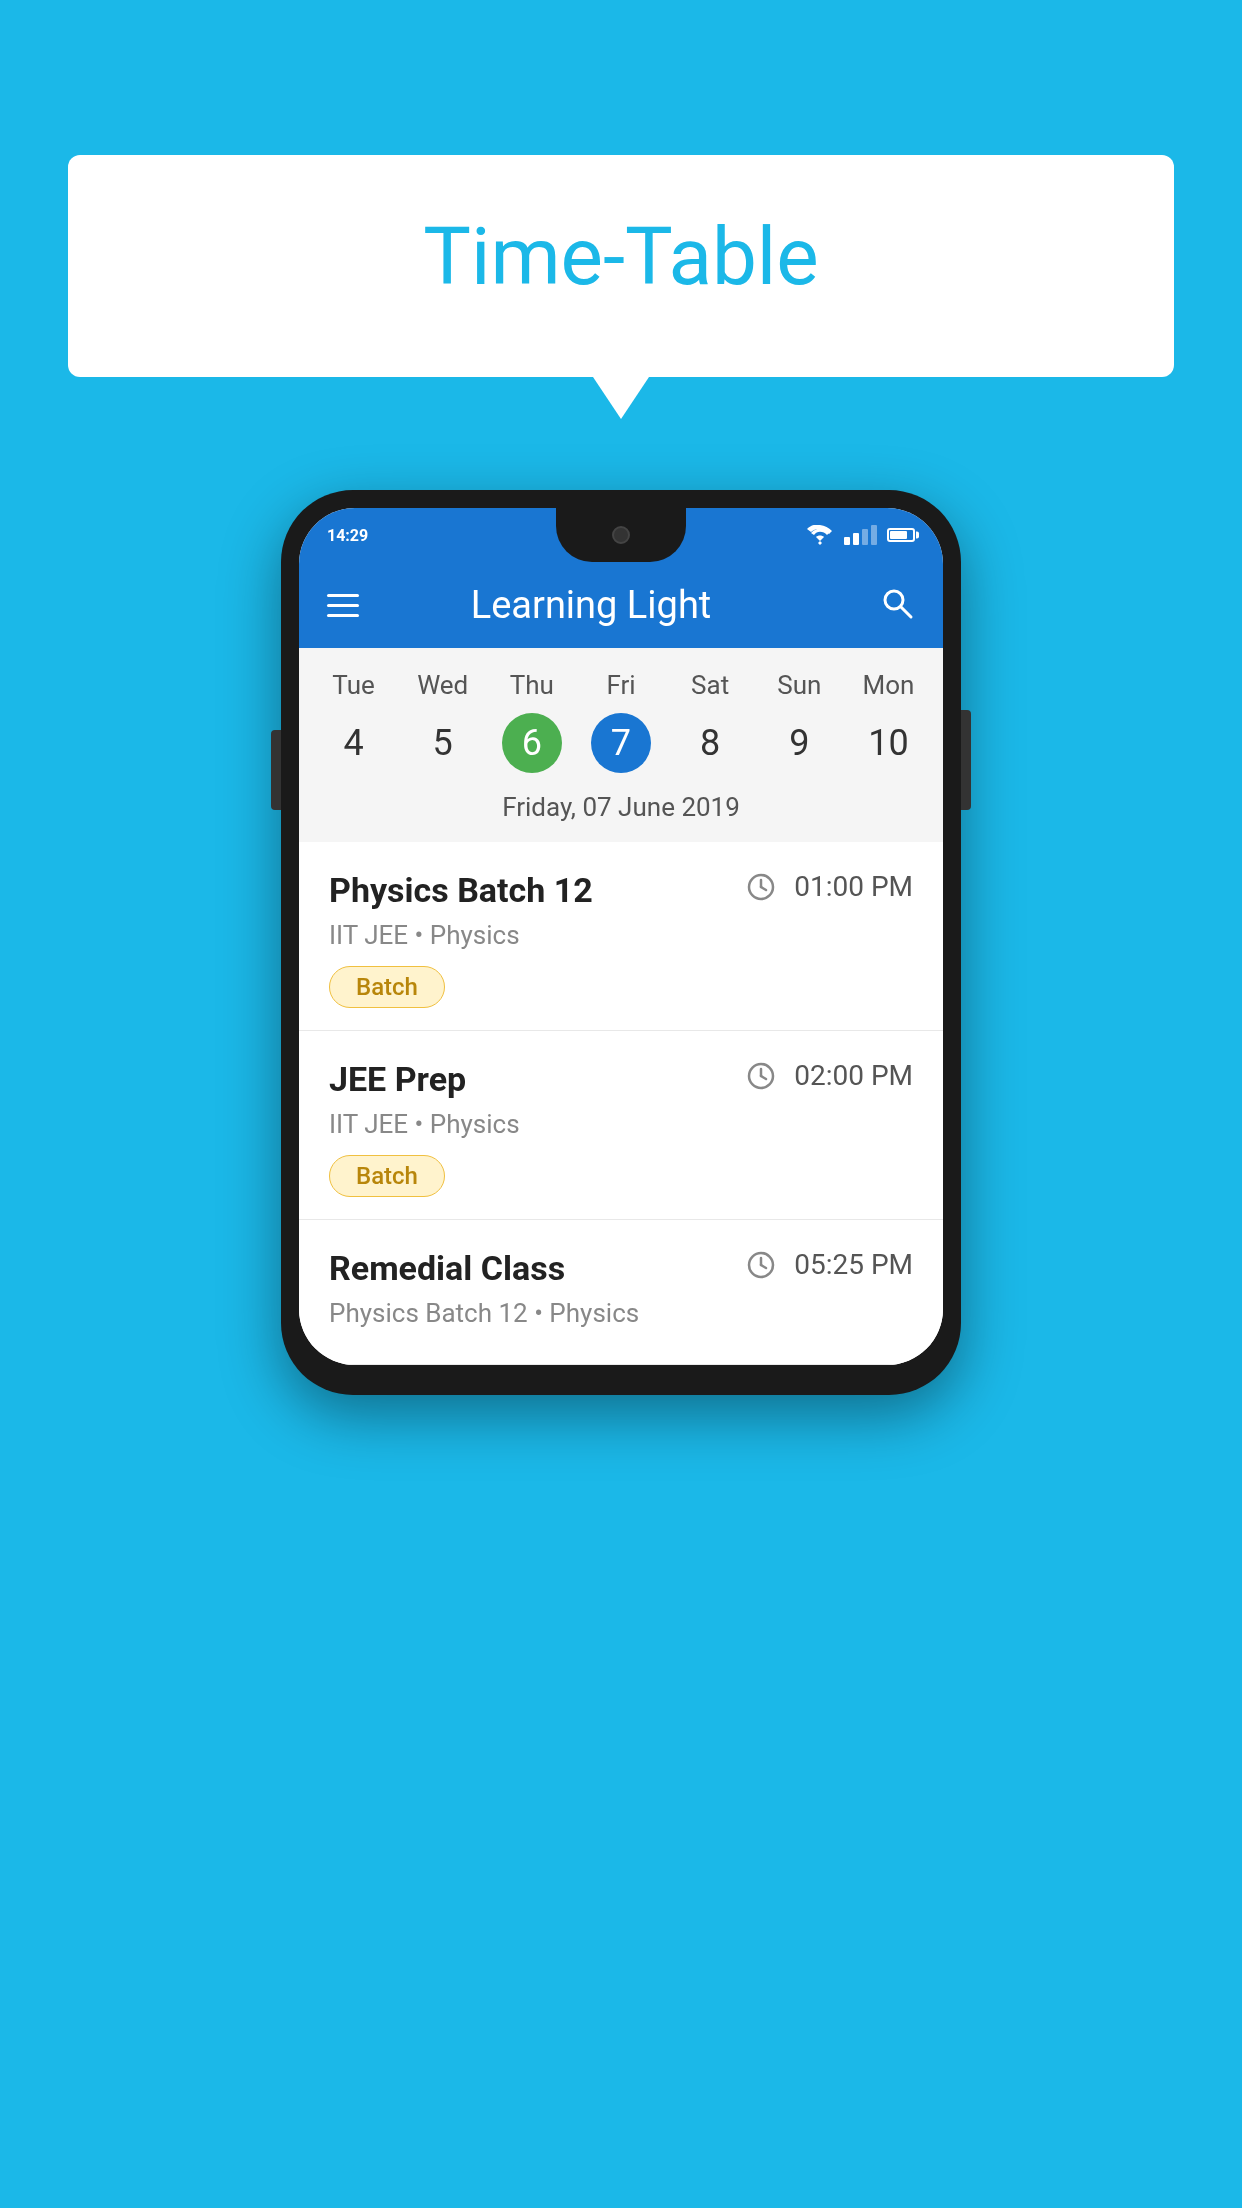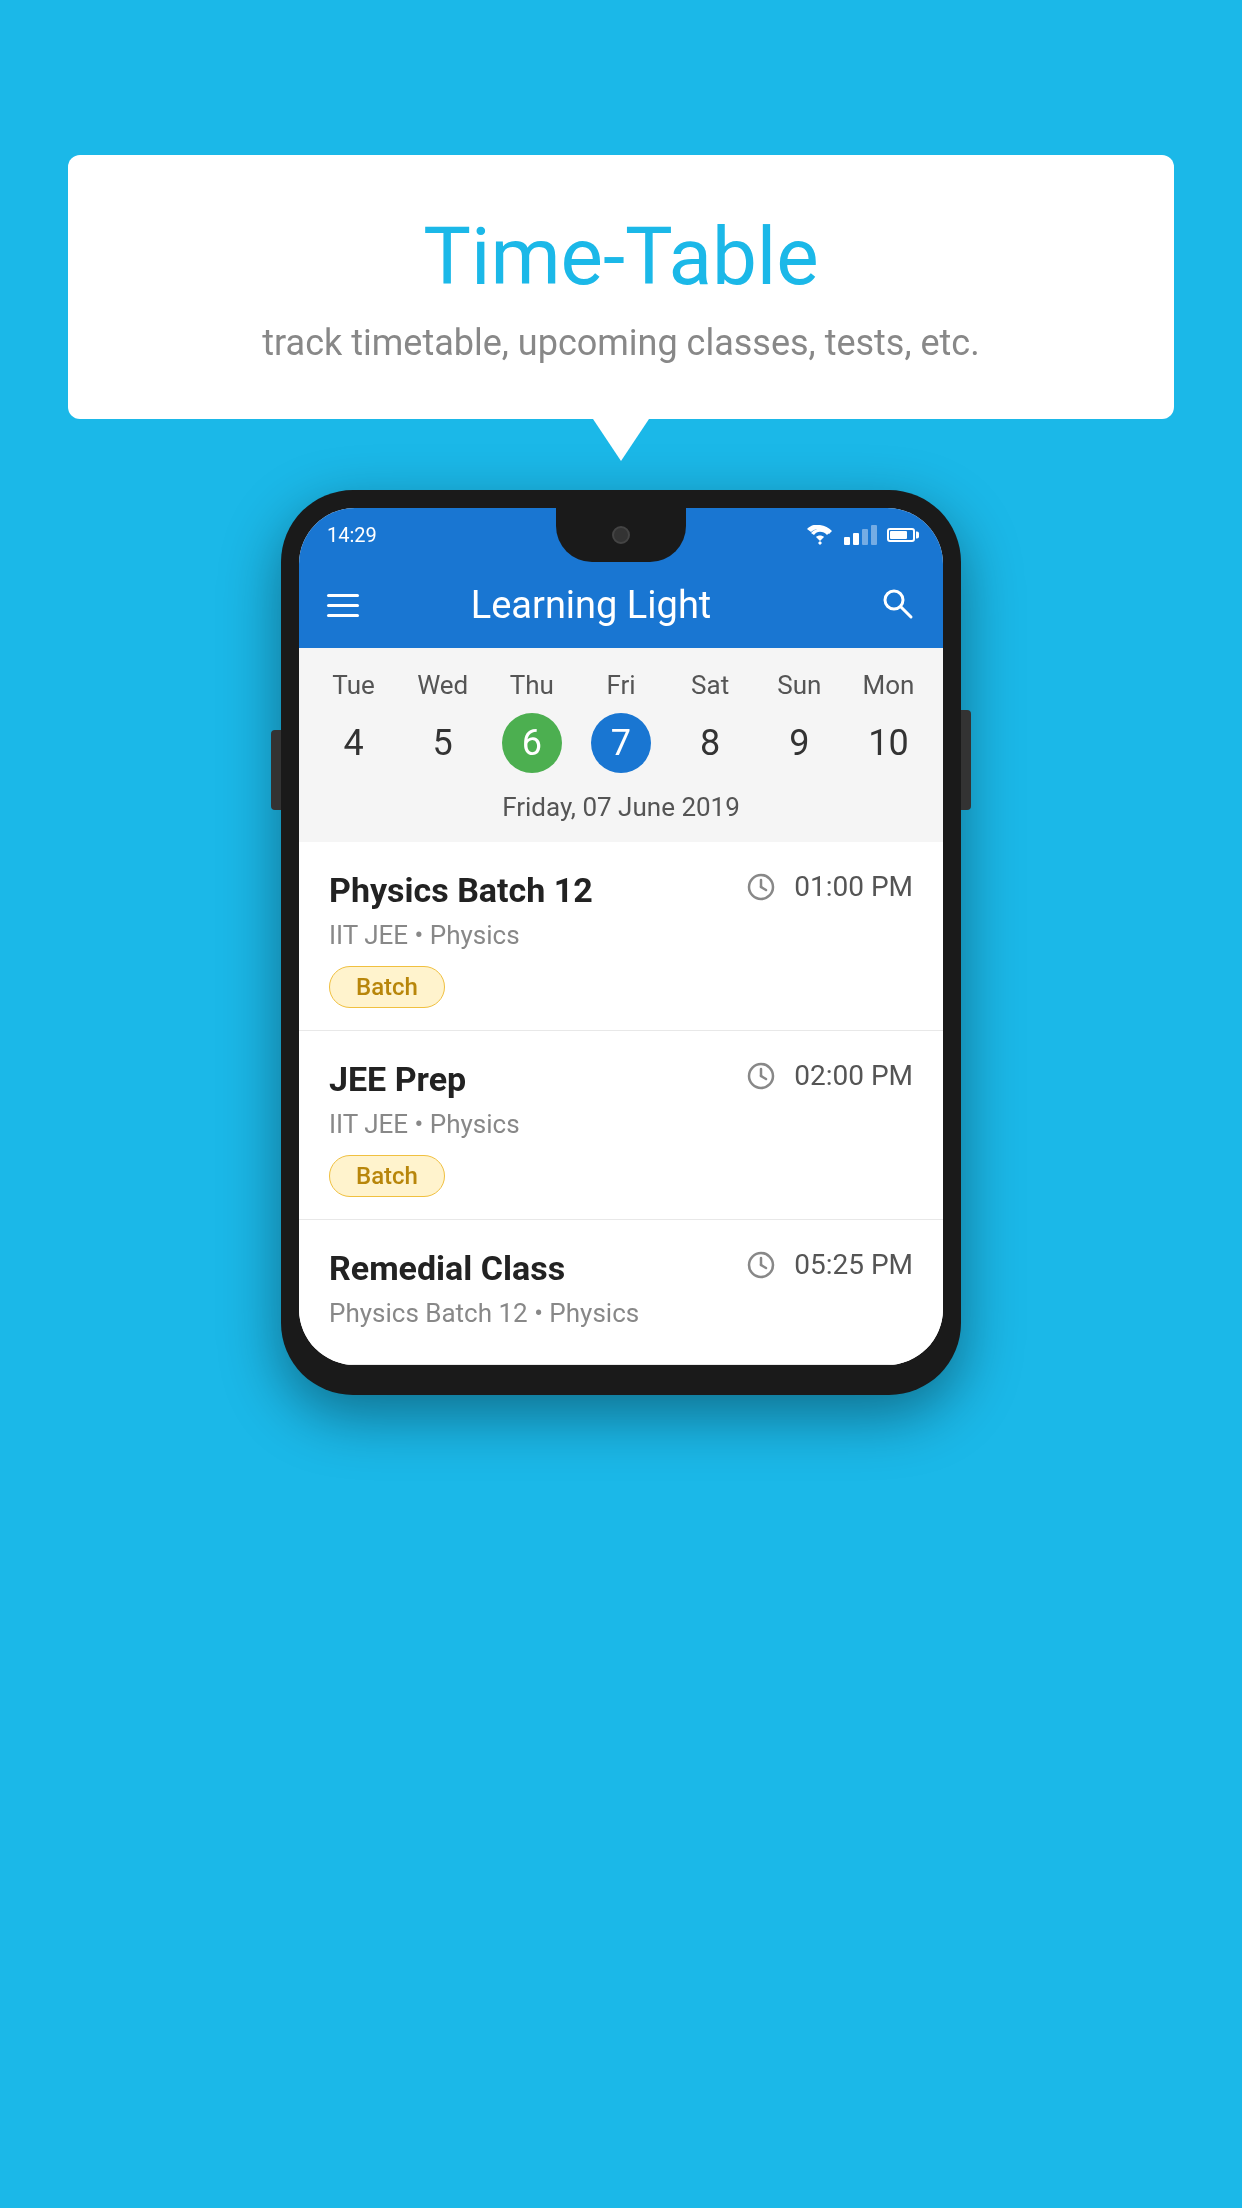--- a/index.html
+++ b/index.html
@@ -108,22 +108,22 @@
       background: #1976D2;
       height: 54px;
       display: flex;
       align-items: center;
       padding: 0 28px;
       position: relative;
     }
 
     .status-time {
       color: white;
-      font-size: 20px;
-      font-weight: 400;
+      font-size: 16px;
+      font-weight: 700;
     }
 
     .status-icons {
       position: absolute;
       right: 28px;
       top: 50%;
       transform: translateY(-50%);
       display: flex;
       align-items: center;
       gap: 10px;
@@ -334,21 +334,20 @@
       background: white;
       border-radius: 1px;
     }
   </style>
 </head>
 <body>
 
 <div class="speech-bubble-wrapper">
   <div class="speech-bubble">
     <div class="speech-bubble-title">Time-Table</div>
-    <div class="speech-bubble-subtitle">track timetable, upcoming classes, tests, etc.</div>
   </div>
 </div>
 
 <div class="phone-wrapper">
   <div class="phone-outer">
     <div class="phone-screen">
 
       <div class="status-bar">
         <span class="status-time">14:29</span>
         <div class="notch">

